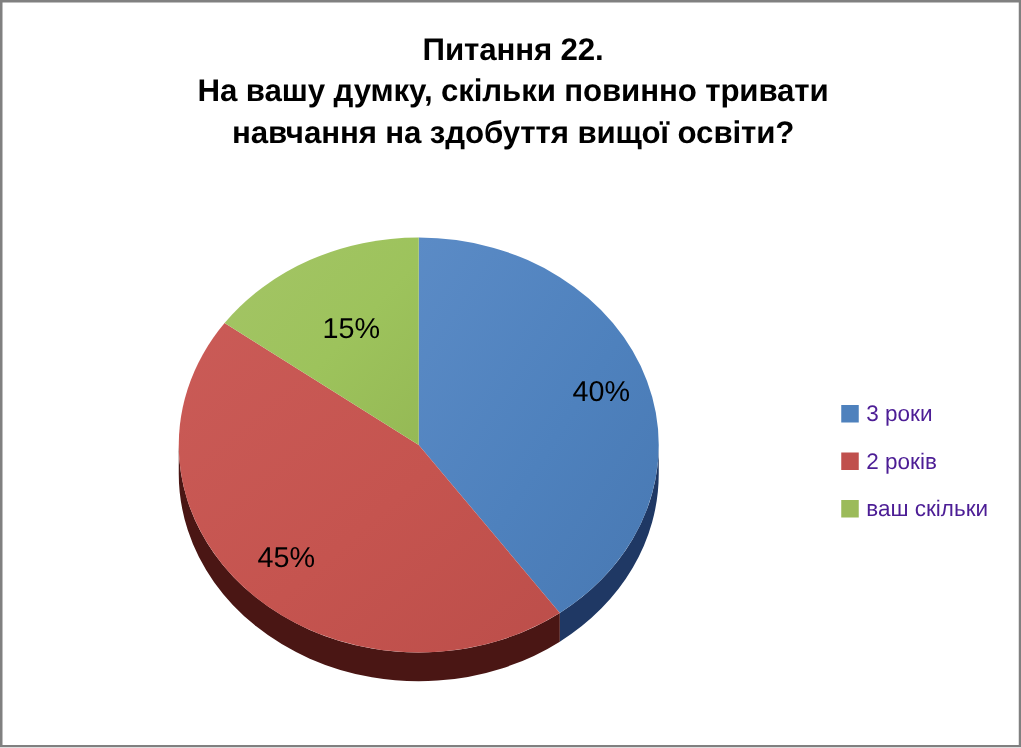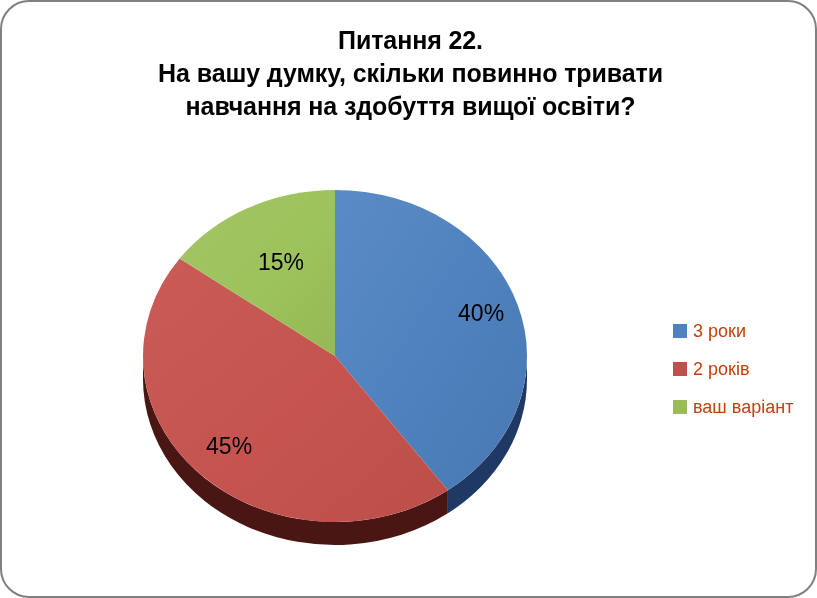--- a/index.html
+++ b/index.html
@@ -73,28 +73,28 @@
   }
   .legend-swatch {
     width: 14px;
     height: 14px;
     flex: 0 0 14px;
     margin-right: 6px;
   }
   .legend-label {
     font-family: "Liberation Sans", "DejaVu Sans", sans-serif;
     font-size: 18px;
-    color: #c2410c;
+    color: #4c1d95;
     white-space: nowrap;
   }
 </style>
 </head>
 <body>
 
-<div id="canvas" style="border-color: rgb(128, 128, 128); background: rgb(255, 255, 255); border-radius: 29px;">
+<div id="canvas" style="border-color: rgb(128, 128, 128); background: rgb(255, 255, 255);">
 
   <div id="chart-title">
     <span class="title-line">Питання 22.</span>
     <span class="title-line">На вашу думку, скільки повинно тривати</span>
     <span class="title-line">навчання на здобуття вищої освіти?</span>
   </div>
 
   <div id="plot-area">
     <svg id="pie-svg" viewBox="0 0 660 410" xmlns="http://www.w3.org/2000/svg">
       <defs>
@@ -139,17 +139,17 @@
     <div class="legend-item">
       <span class="legend-swatch" style="background: rgb(78, 129, 189);"></span>
       <span class="legend-label">3 роки</span>
     </div>
     <div class="legend-item">
       <span class="legend-swatch" style="background: rgb(192, 80, 77);"></span>
       <span class="legend-label">2 років</span>
     </div>
     <div class="legend-item">
       <span class="legend-swatch" style="background: rgb(155, 187, 89);"></span>
-      <span class="legend-label">ваш варіант</span>
+      <span class="legend-label">ваш скільки</span>
     </div>
   </div>
 
 </div>
 
 </body></html>

